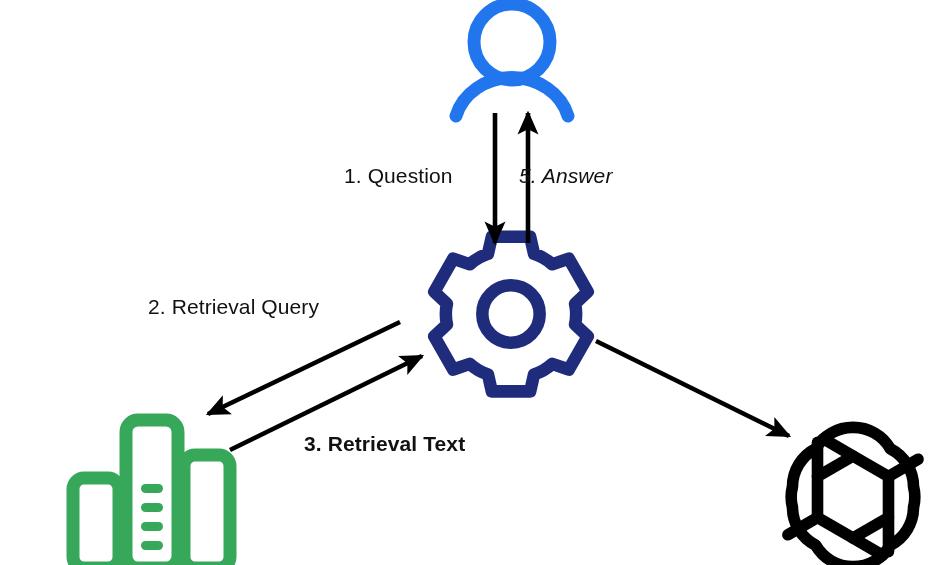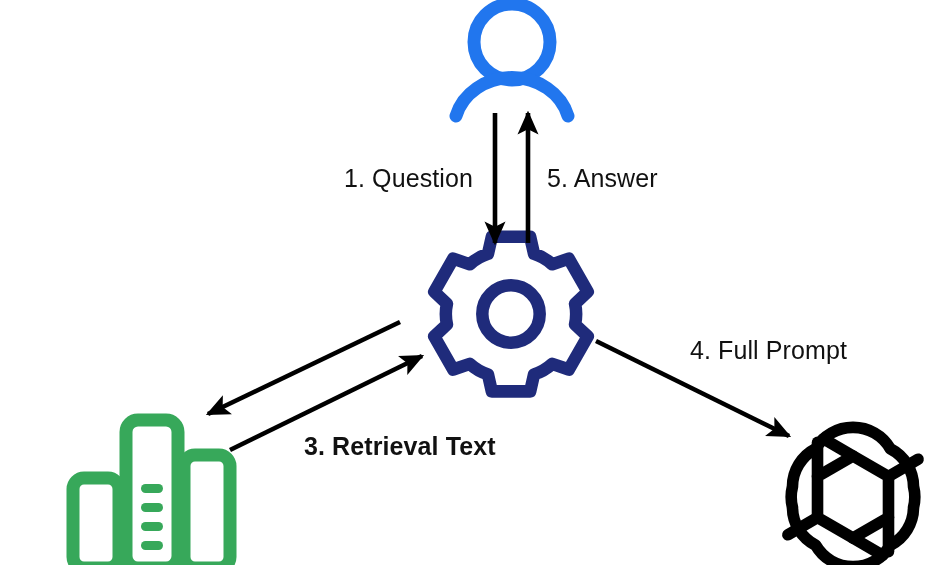--- a/index.html
+++ b/index.html
@@ -21,27 +21,27 @@
   #diagram-svg {
     position: absolute;
     left: 0;
     top: 0;
     width: 943px;
     height: 565px;
   }
   .edge-label {
     position: absolute;
     font-family: "Liberation Sans", sans-serif;
-    font-size: 25px;
+    font-size: 21px;
     color: #111111;
     white-space: nowrap;
     letter-spacing: 0.1px;
   }
   #label-question  { left: 344px; top: 164px; }
-  #label-answer    { left: 547px; top: 164px; }
+  #label-answer    { left: 519px; top: 164px; font-style: italic; }
   #label-retrieval-query { left: 148px; top: 295px; }
   #label-retrieval-text  { left: 304px; top: 432px; font-weight: bold; }
   #label-full-prompt     { left: 690px; top: 336px; }
 </style>
 </head>
 <body>
 
 <div id="canvas">
 
   <svg id="diagram-svg" viewBox="0 0 943 565" xmlns="http://www.w3.org/2000/svg">
@@ -110,18 +110,18 @@
 
     <line x1="230" y1="450" x2="422" y2="356" stroke="#000000" stroke-width="4.6" marker-end="url(#arrowhead)"></line>
 
     <line x1="596" y1="341" x2="789" y2="436" stroke="#000000" stroke-width="4.6" marker-end="url(#arrowhead)"></line>
   </svg>
 
   <div class="edge-label" id="label-question">1. Question</div>
 
   <div class="edge-label" id="label-answer">5. Answer</div>
 
+  <div class="edge-label" id="label-retrieval-query">2. Retrieval Query</div>
 
   <div class="edge-label" id="label-retrieval-text">3. Retrieval Text</div>
 
-  <div class="edge-label" id="label-full-prompt">4. Full Prompt</div>
 
 </div>
 
 </body></html>

